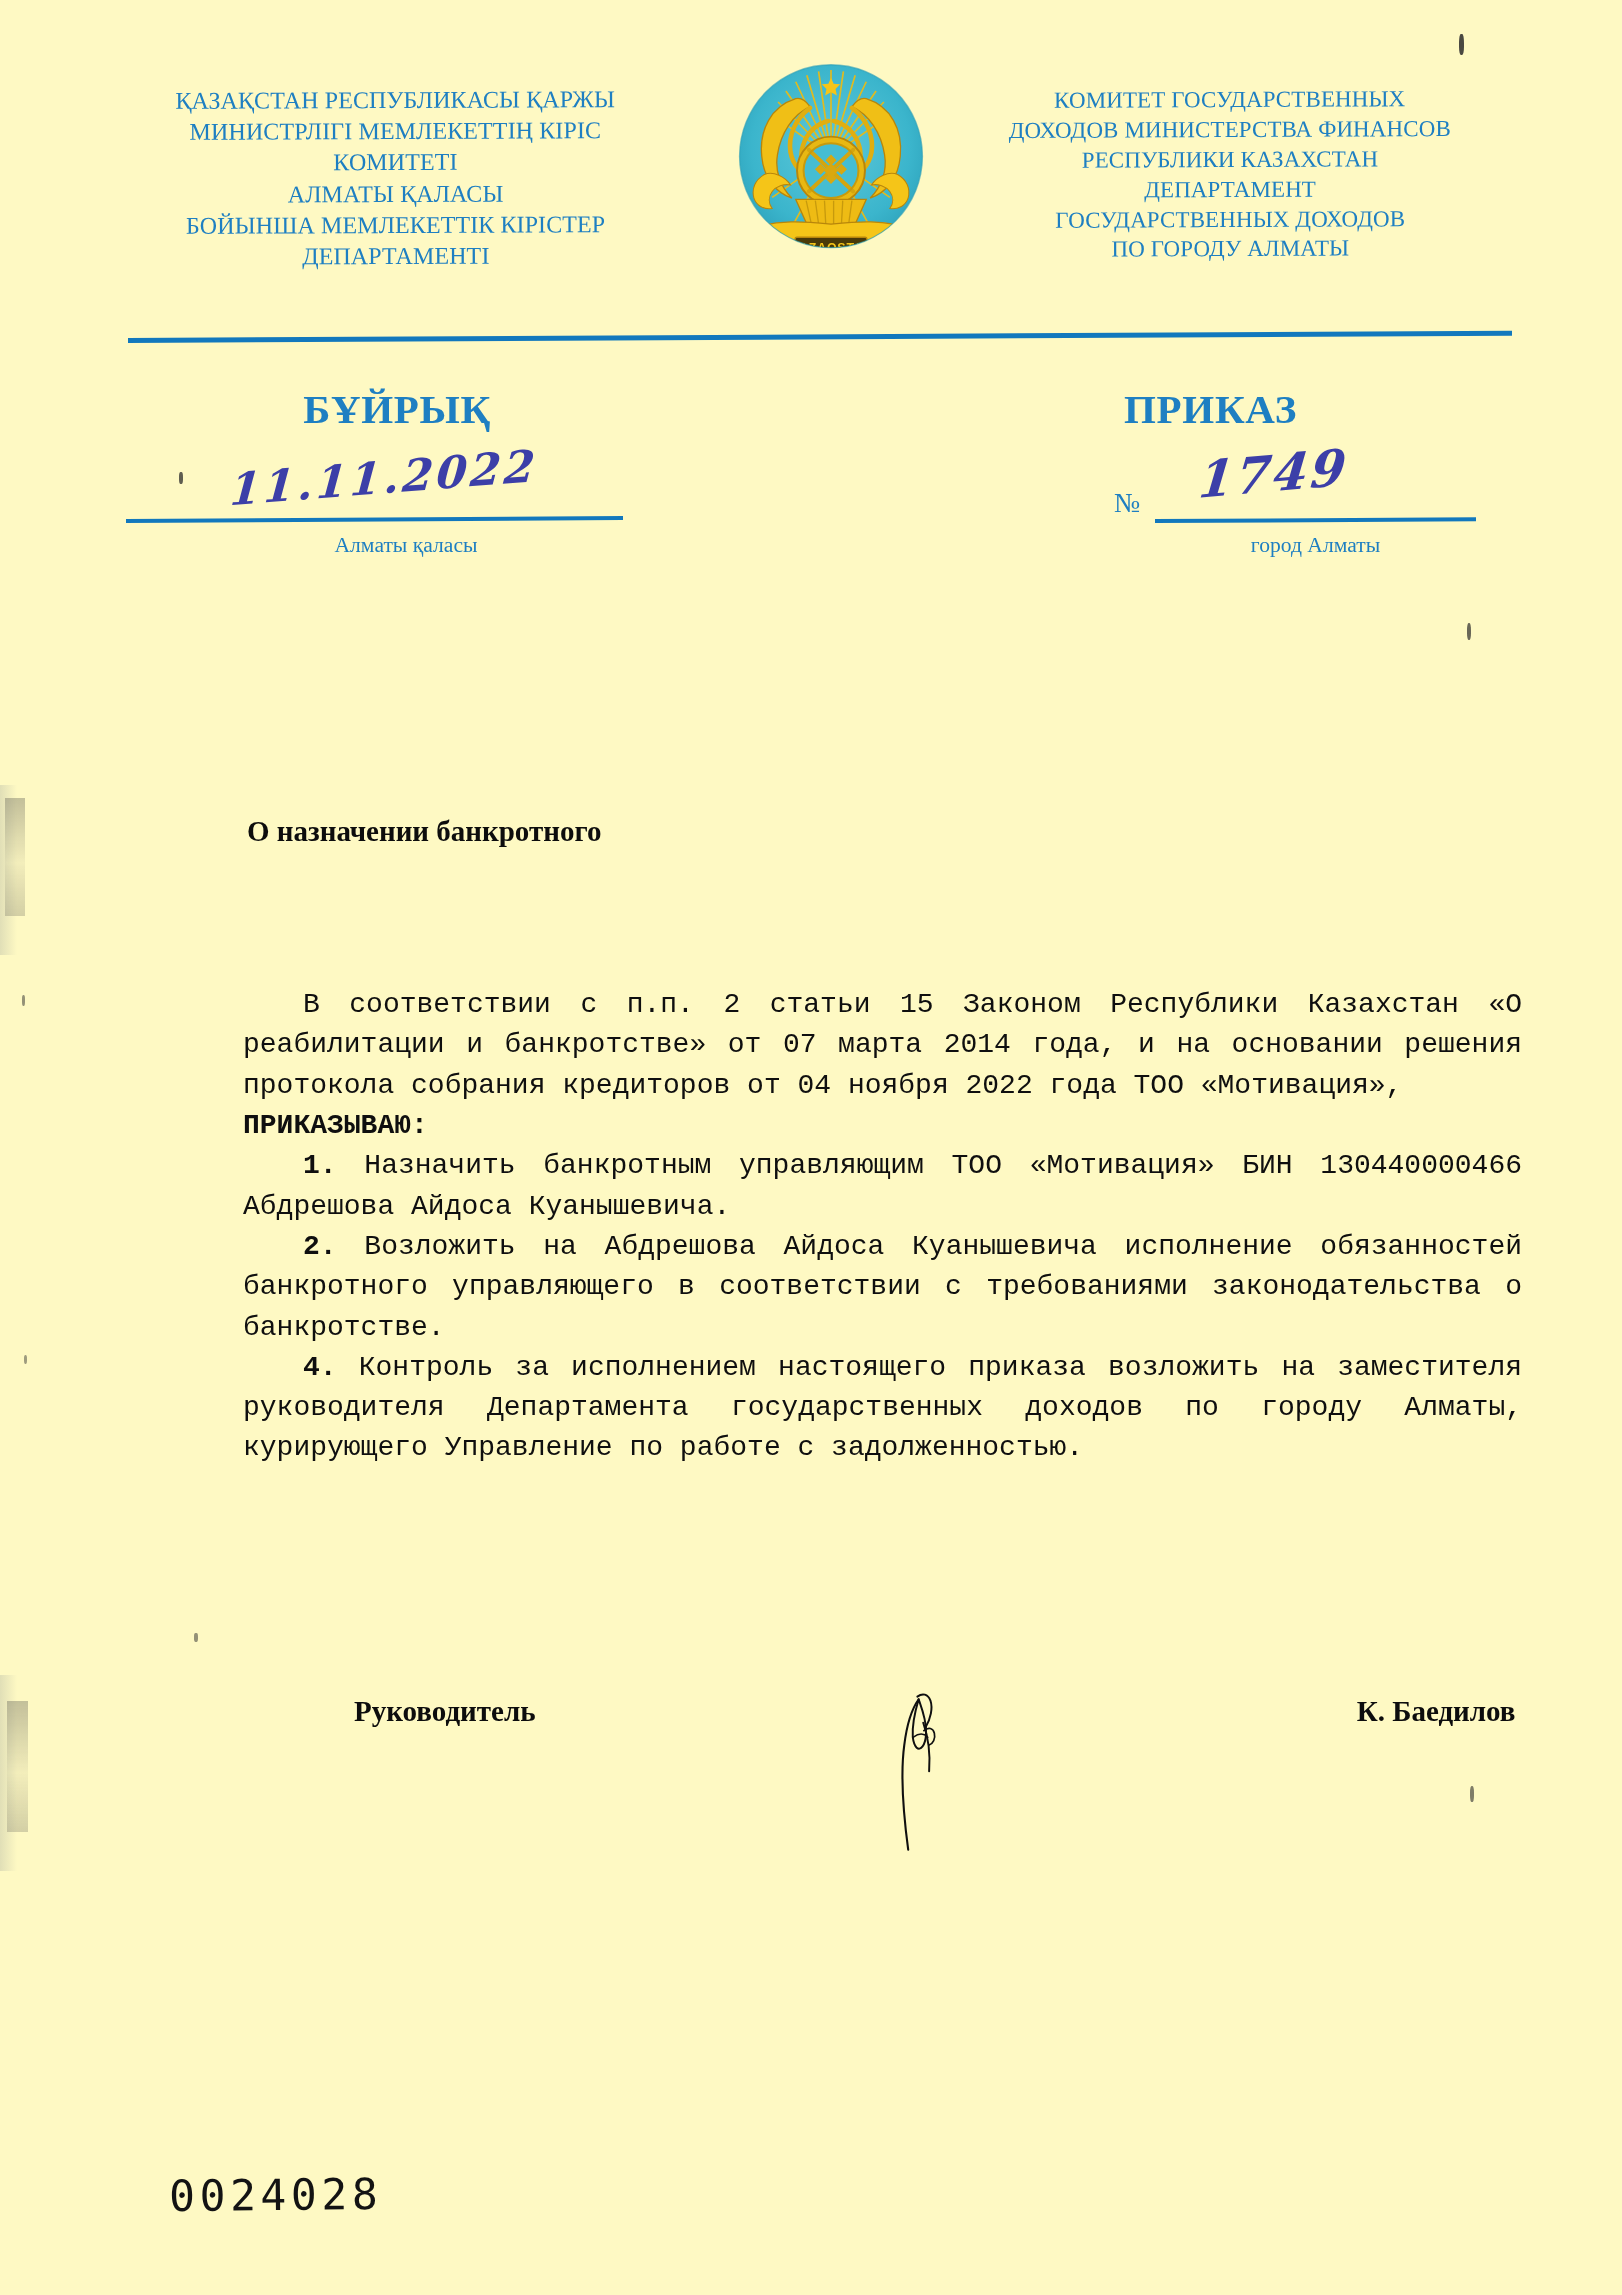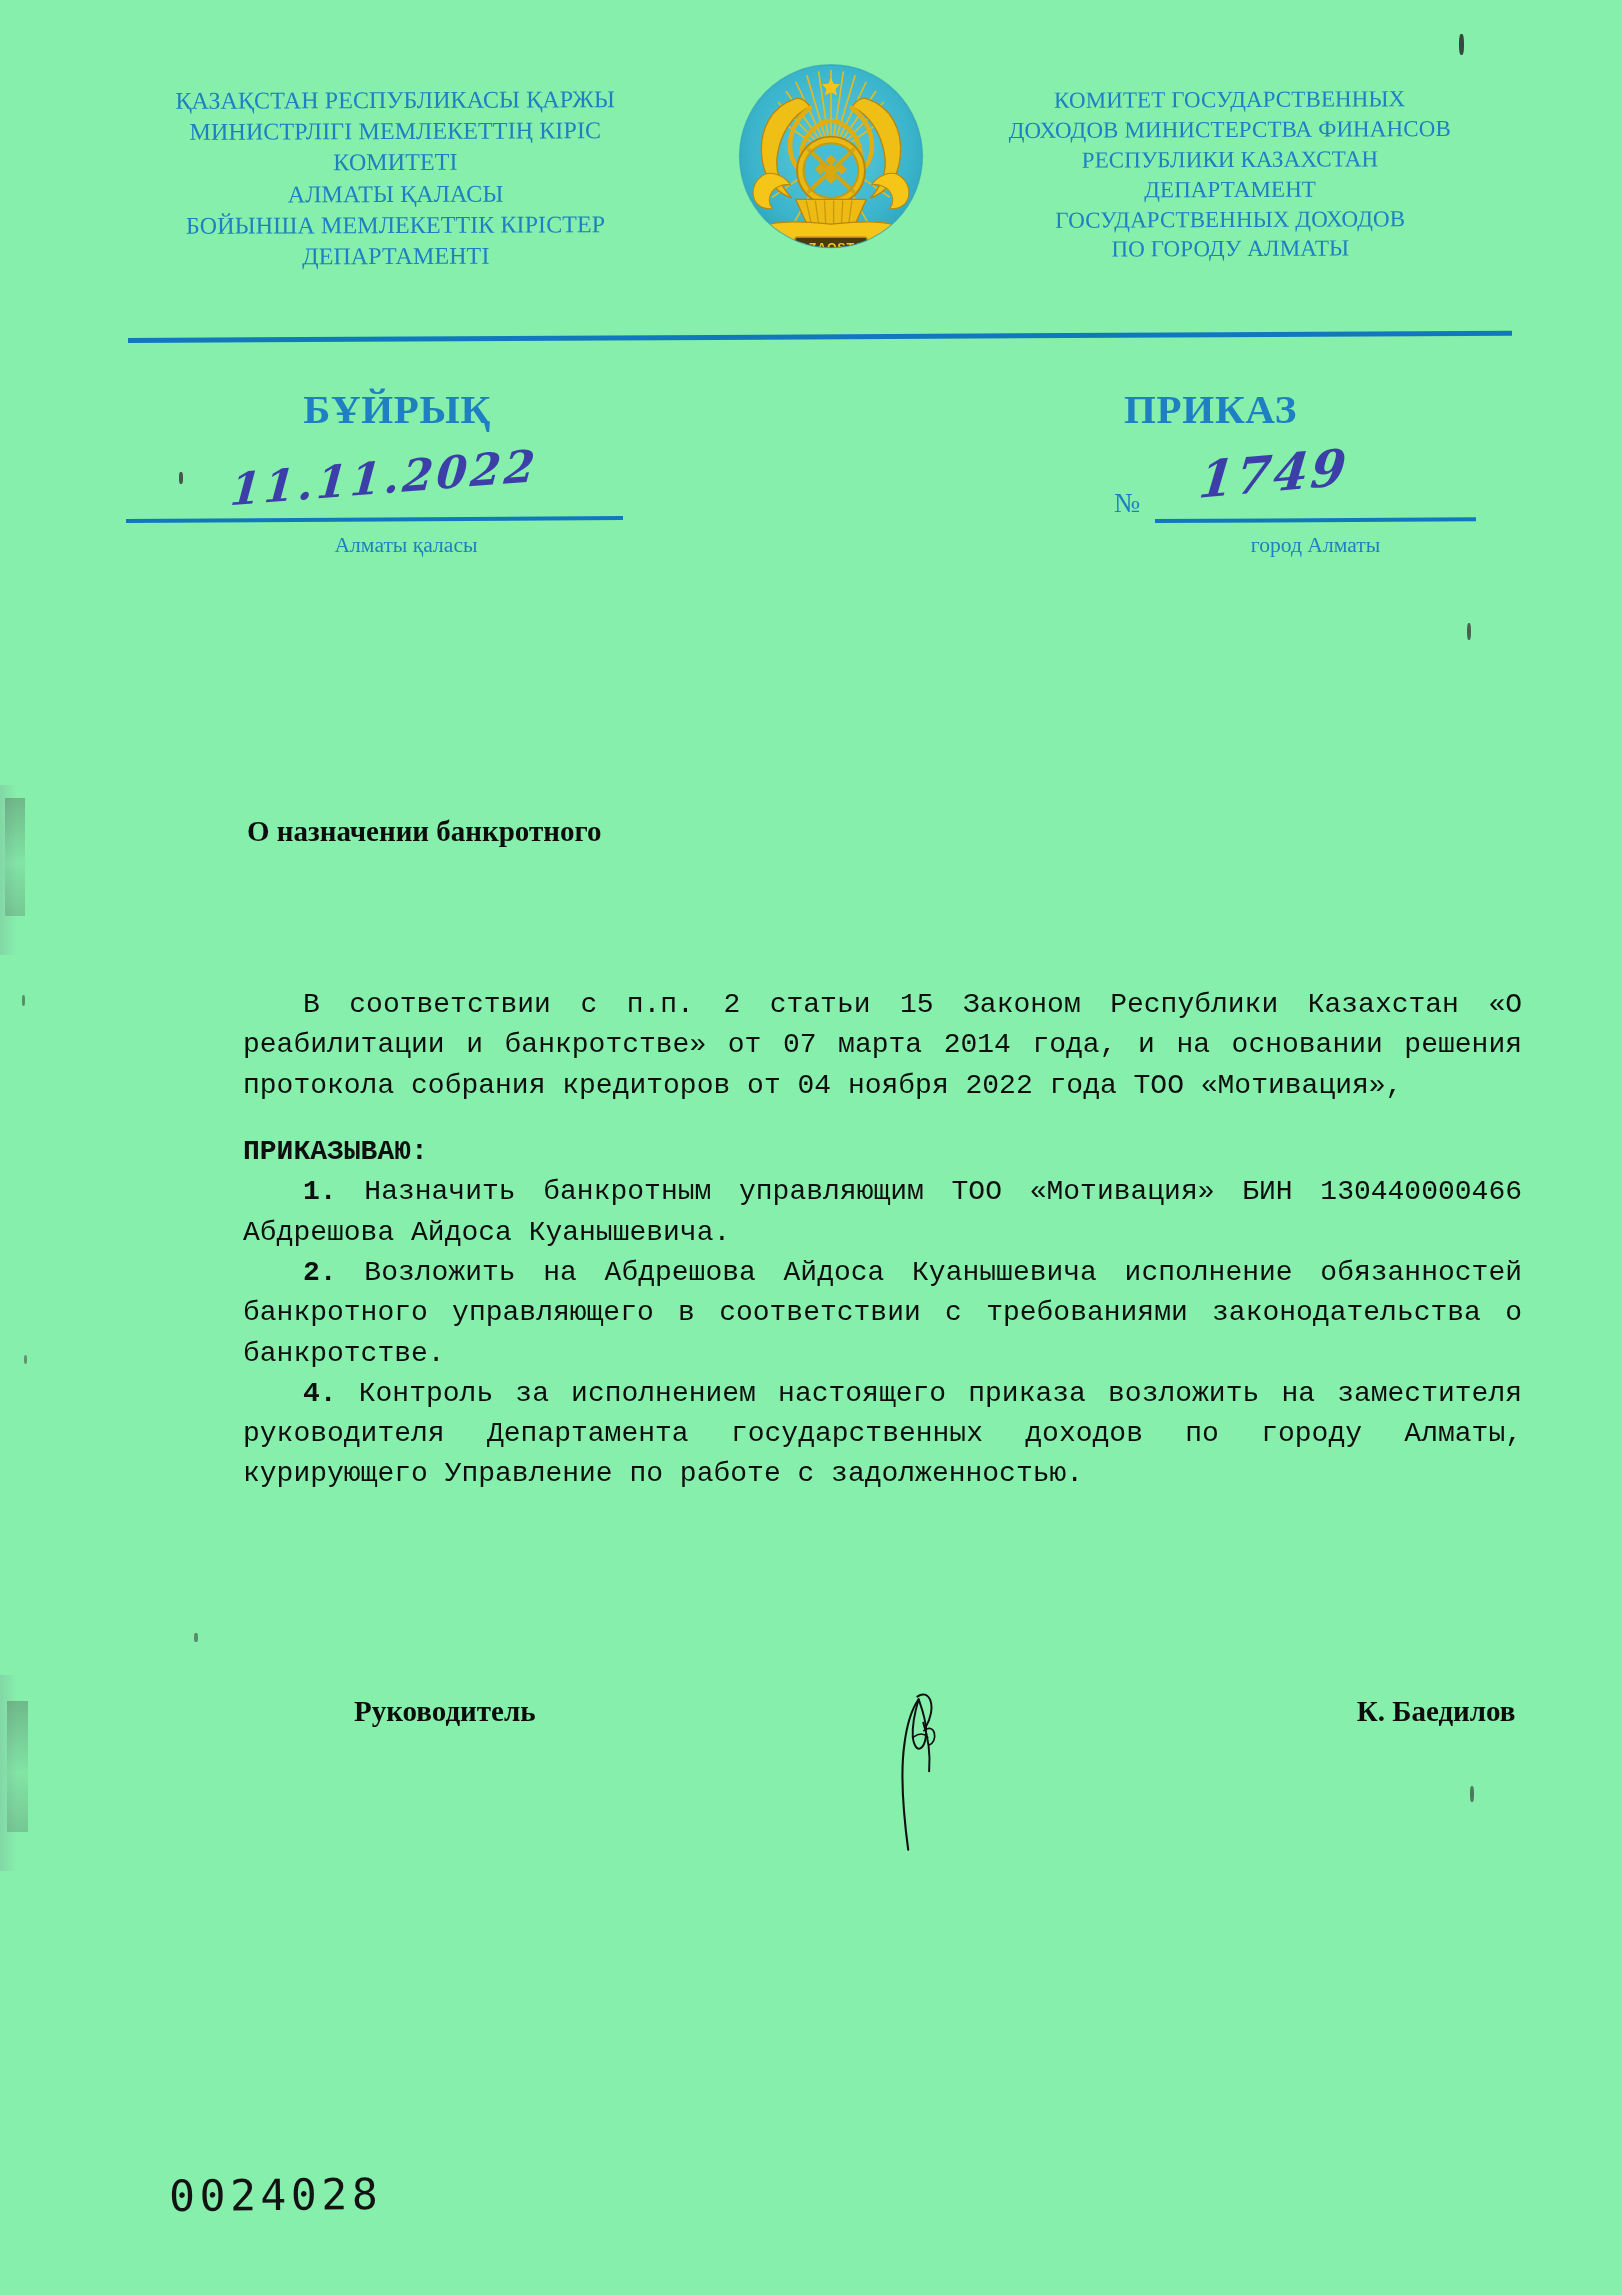--- a/index.html
+++ b/index.html
@@ -8,21 +8,21 @@
     padding: 0;
     background: #ffffff;
   }
   body {
     font-family: "Liberation Serif", "DejaVu Serif", serif;
   }
   #page {
     position: relative;
     width: 1623px;
     height: 2295px;
-    background: #86efac;
+    background: #fef9c3;
     overflow: hidden;
   }
 
   
   .scan-speck {
     position: absolute;
     background: #2a2a2a;
     opacity: .55;
     border-radius: 40%;
     pointer-events: none;
@@ -182,21 +182,21 @@
     top: 985px;
     width: 1279px;
     font-family: Liberation Mono, monospace;
     font-size: 28px;
     line-height: 1.44;
     color: #0f0f0f;
     text-align: justify;
     text-justify: inter-word;
   }
   .body p { margin: 0; text-indent: 60px; }
-  .body p.noindent { text-indent: 0; margin-top: 26px; }
+  .body p.noindent { text-indent: 0; }
   .cmd-word { font-weight: 700; }
   .item-num { font-weight: 700; }
 
   
   .sig-row {
     position: absolute;
     left: 243px;
     top: 1695px;
     width: 1279px;
     font-family: "Liberation Serif", "DejaVu Serif", serif;

